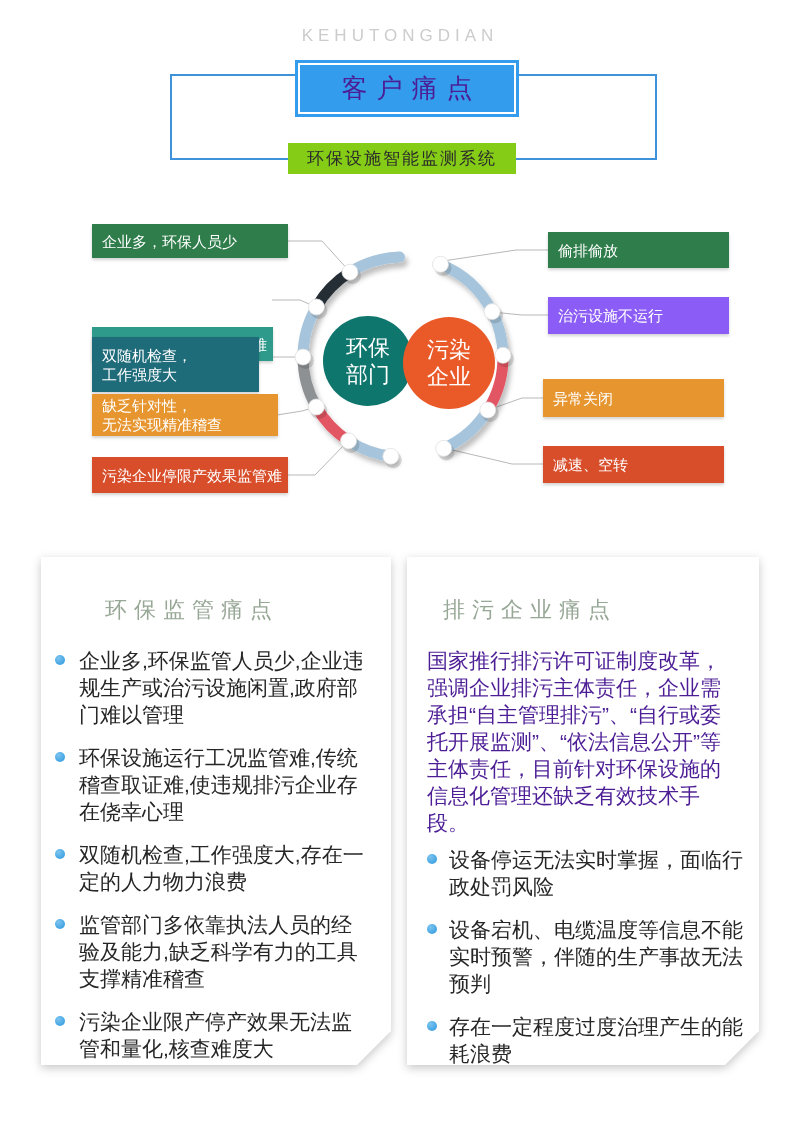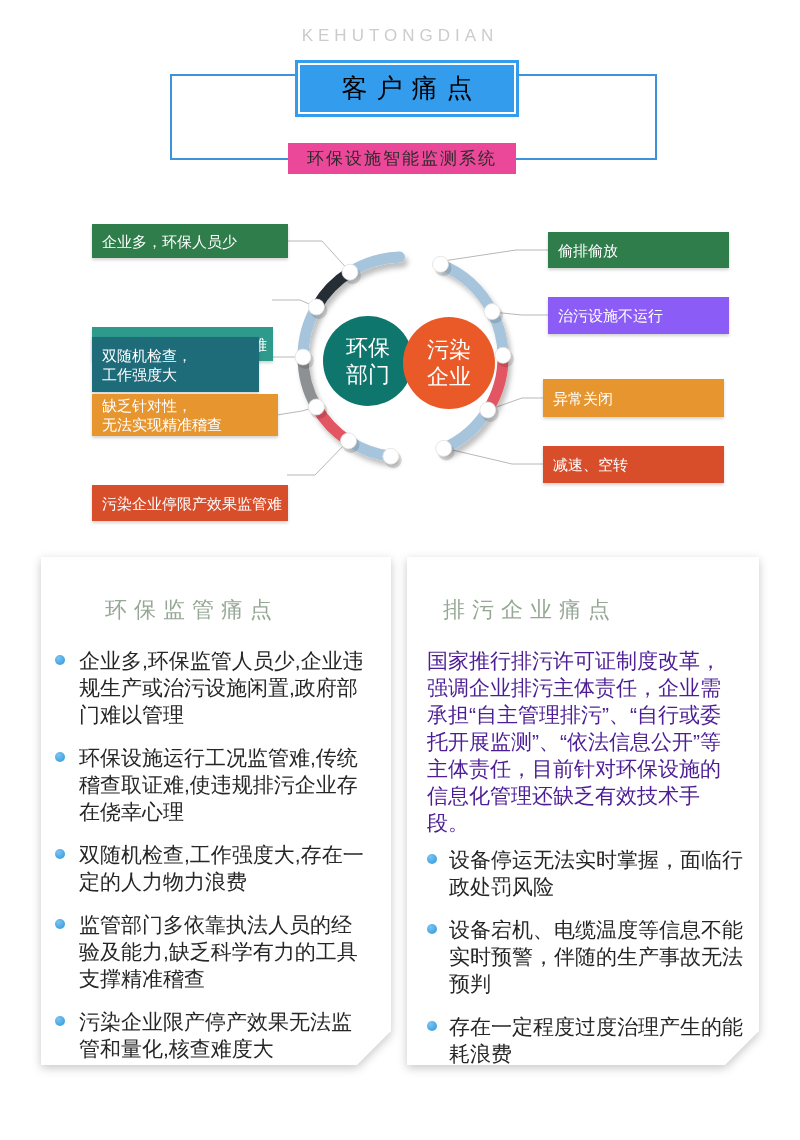--- a/index.html
+++ b/index.html
@@ -7,37 +7,37 @@
         font-family:"Liberation Sans",sans-serif;}
 
   
   .eyebrow{position:absolute;top:26px;left:0;width:800px;text-align:center;
            font-size:17px;letter-spacing:5px;color:#cccccc;}
   .frame{position:absolute;left:170px;top:74px;width:483px;height:82px;
          border:2px solid #3E92DC;}
   .banner{position:absolute;left:295px;top:60px;width:224px;height:57px;background:#339CEC;
           display:flex;align-items:center;justify-content:center;z-index:2;}
   .banner-inner{position:absolute;inset:3px;border:2px solid #ffffff;}
-  .banner-text{position:relative;color:#000000;font-size:26px;letter-spacing:9px;padding-left:9px;}
-  .subtitle{position:absolute;left:288px;top:143px;width:228px;text-align:center;background:#ec4899;
+  .banner-text{position:relative;color:#4c1d95;font-size:26px;letter-spacing:9px;padding-left:9px;}
+  .subtitle{position:absolute;left:288px;top:143px;width:228px;text-align:center;background:#84cc16;
             font-size:17px;letter-spacing:2px;color:#2b2b2b;z-index:2;padding:4px 0;}
 
   
   .diagram{position:absolute;left:0;top:195px;width:800px;height:330px;}
   .ring-svg{position:absolute;left:0;top:0;}
   .bar{position:absolute;display:flex;flex-direction:column;justify-content:center;
        padding-left:10px;box-sizing:border-box;color:#fff;font-size:15px;line-height:19px;
        box-shadow:0 2px 3px rgba(0,0,0,0.18);z-index:2;}
   .c-green{background:#2E7D4A;} .c-teal{background:#2E9A8B;margin-top:44px;} .c-dteal{background:#1E6B7A;}
   .c-bteal{background:#8b5cf6;} .c-orange{background:#E6952F;} .c-red{background:#D84E2B;}
   .b-l1{left:92px;top:29px;width:196px;height:34px;}
   .b-l2{left:92px;top:88px;width:181px;height:34px;}
   .b-l3{left:92px;top:142px;width:167px;height:55px;}
   .b-l4{left:92px;top:199px;width:186px;height:42px;}
-  .b-l5{left:92px;top:262px;width:196px;height:36px;margin-top:28px;}
+  .b-l5{left:92px;top:262px;width:196px;height:36px;}
   .b-r1{left:548px;top:37px;width:181px;height:36px;}
   .b-r2{left:548px;top:102px;width:181px;height:37px;}
   .b-r3{left:543px;top:184px;width:181px;height:38px;}
   .b-r4{left:543px;top:251px;width:181px;height:37px;}
   .bubble{position:absolute;border-radius:50%;display:flex;flex-direction:column;
           align-items:center;justify-content:center;color:#fff;font-size:22px;line-height:27px;
           z-index:2;}
   .bubble-green{left:323px;top:121px;width:90px;height:90px;background:#0f766e;}
   .bubble-orange{left:403px;top:122px;width:92px;height:92px;background:#EA5A28;}
 

